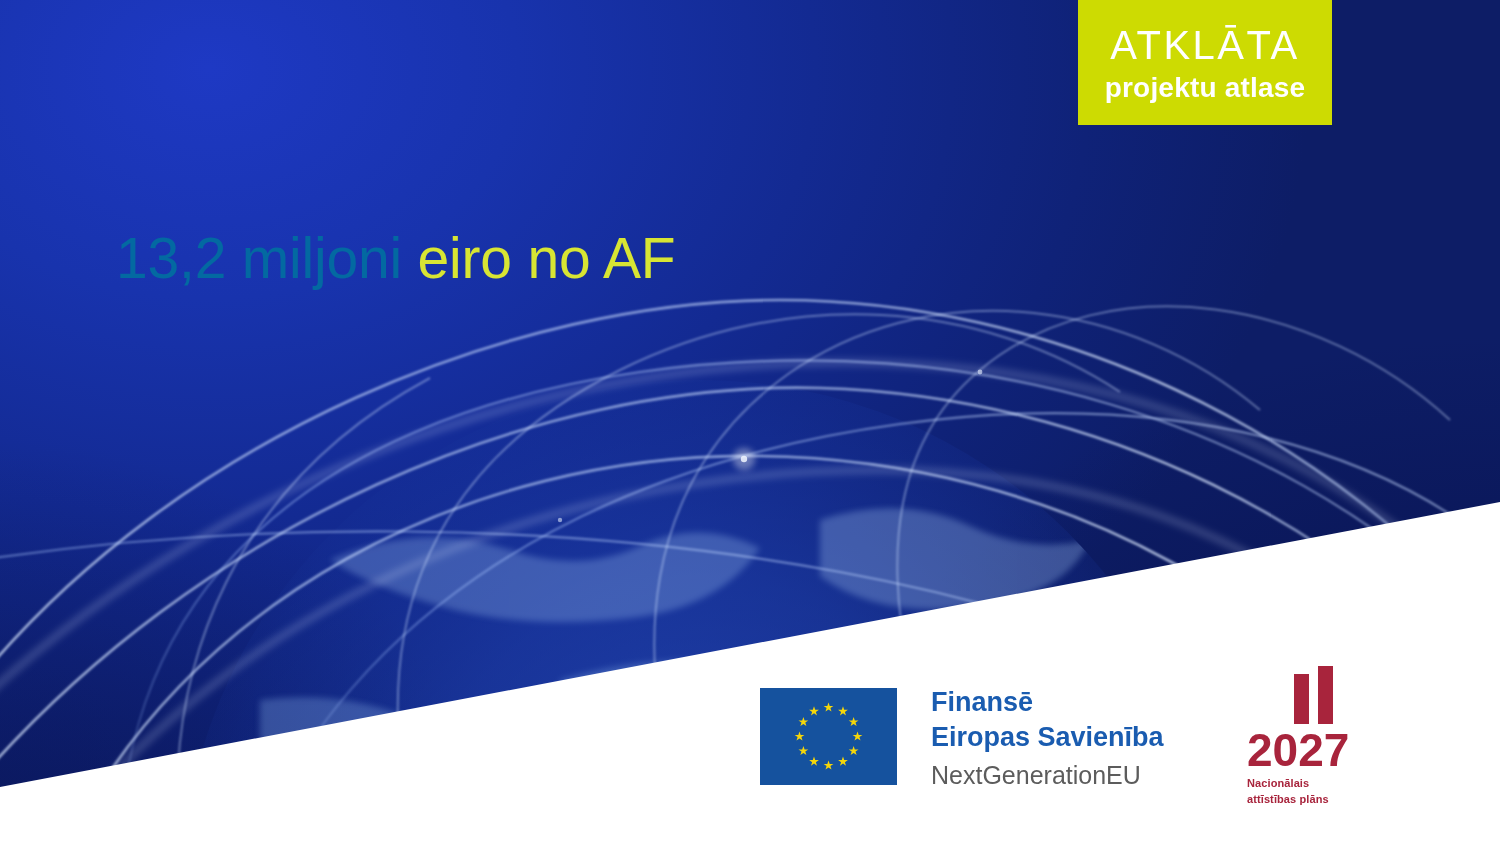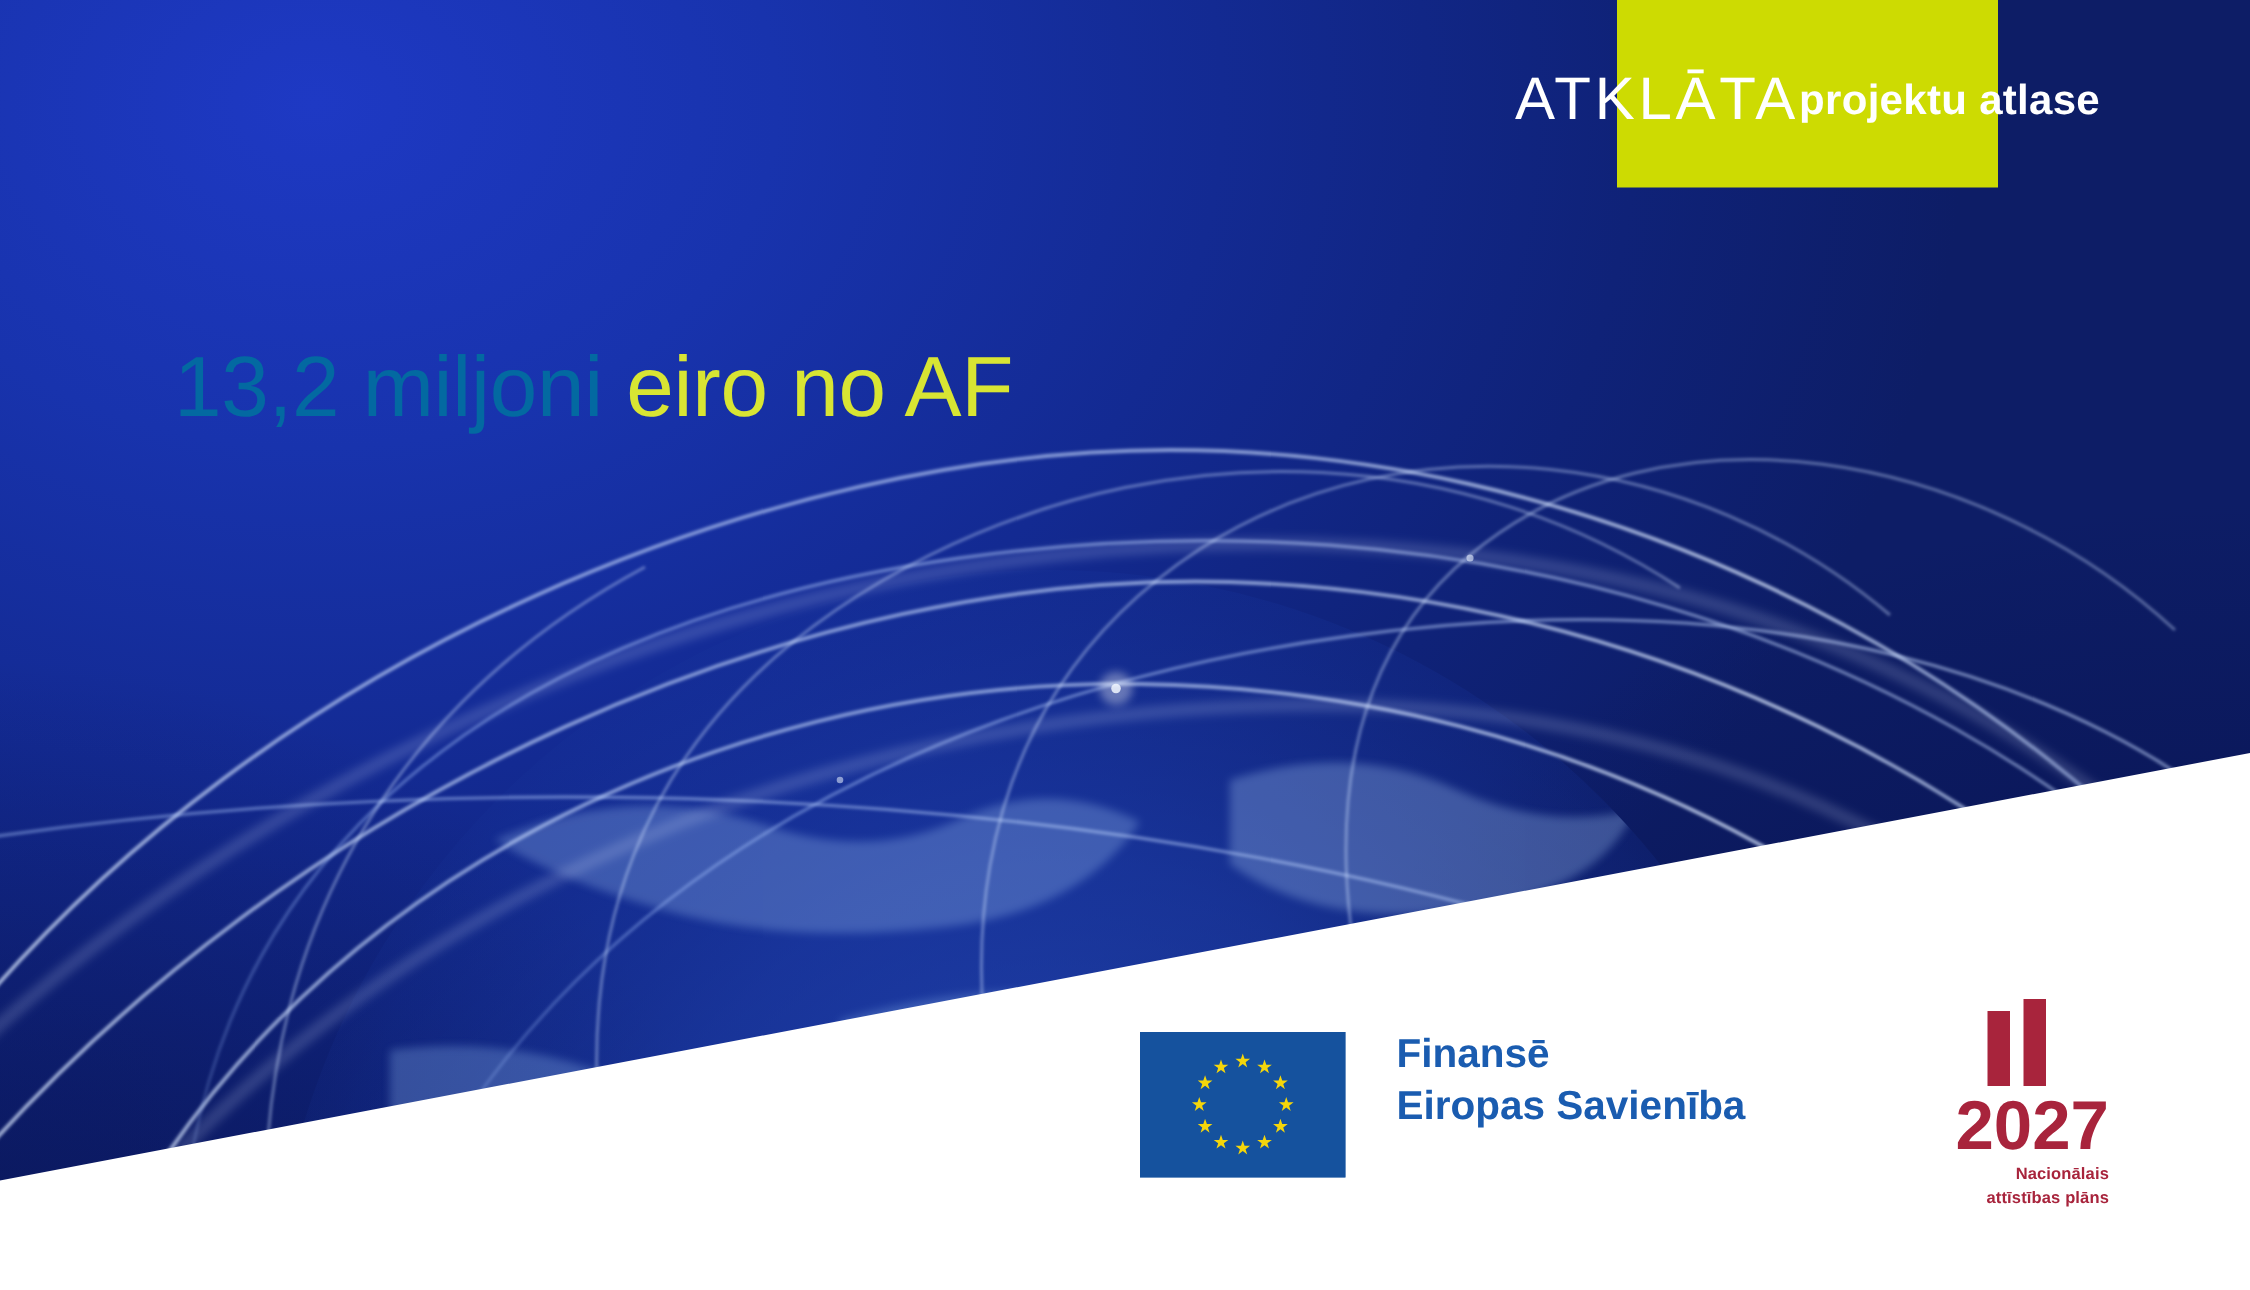--- a/index.html
+++ b/index.html
@@ -55,21 +55,21 @@
 
   
   .badge {
     position: absolute;
     left: 1078px;
     top: 0;
     width: 254px;
     height: 125px;
     background: #cddb02;
     display: flex;
-    flex-direction: row;
+    flex-direction: column;
     align-items: center;
     justify-content: center;
     box-sizing: border-box;
     padding-top: 6px;
   }
   .badge-title {
     color: #ffffff;
     font-size: 40px;
     font-weight: 400;
     letter-spacing: 2.5px;
@@ -137,24 +137,24 @@
     font-weight: 400;
     font-size: 25px;
     line-height: 34px;
     margin-top: 3px;
     white-space: nowrap;
   }
 
   
   .nap-logo {
     position: absolute;
-    left: 1278px;
+    left: 1247px;
     top: 666px;
     width: 128px;
-    text-align: right;
+    text-align: left;
   }
   .nap-bars {
     height: 58px;
     display: flex;
     justify-content: center;
     align-items: flex-end;
     gap: 9px;
     margin-left: 4px;
   }
   .nap-bar {
@@ -316,20 +316,21 @@
             <g transform="rotate(330) translate(0,-29) rotate(-330)">
                 <polygon points="0,-5.1 1.2,-1.6 4.9,-1.6 1.9,0.6 3.0,4.1 0,1.9 -3.0,4.1 -1.9,0.6 -4.9,-1.6 -1.2,-1.6"></polygon>
               </g>
           </g>
         </g>
       </svg>
     </div>
     <div class="eu-text">
       <div class="eu-line1">Finansē</div>
       <div class="eu-line2">Eiropas Savienība</div>
+      <div class="eu-line3">NextGenerationEU</div>
     </div>
   </div>
 
   <div class="nap-logo">
     <div class="nap-bars">
       <div class="nap-bar b1"></div>
       <div class="nap-bar b2"></div>
     </div>
     <div class="nap-year">2027</div>
     <div class="nap-sub">Nacionālais</div>

